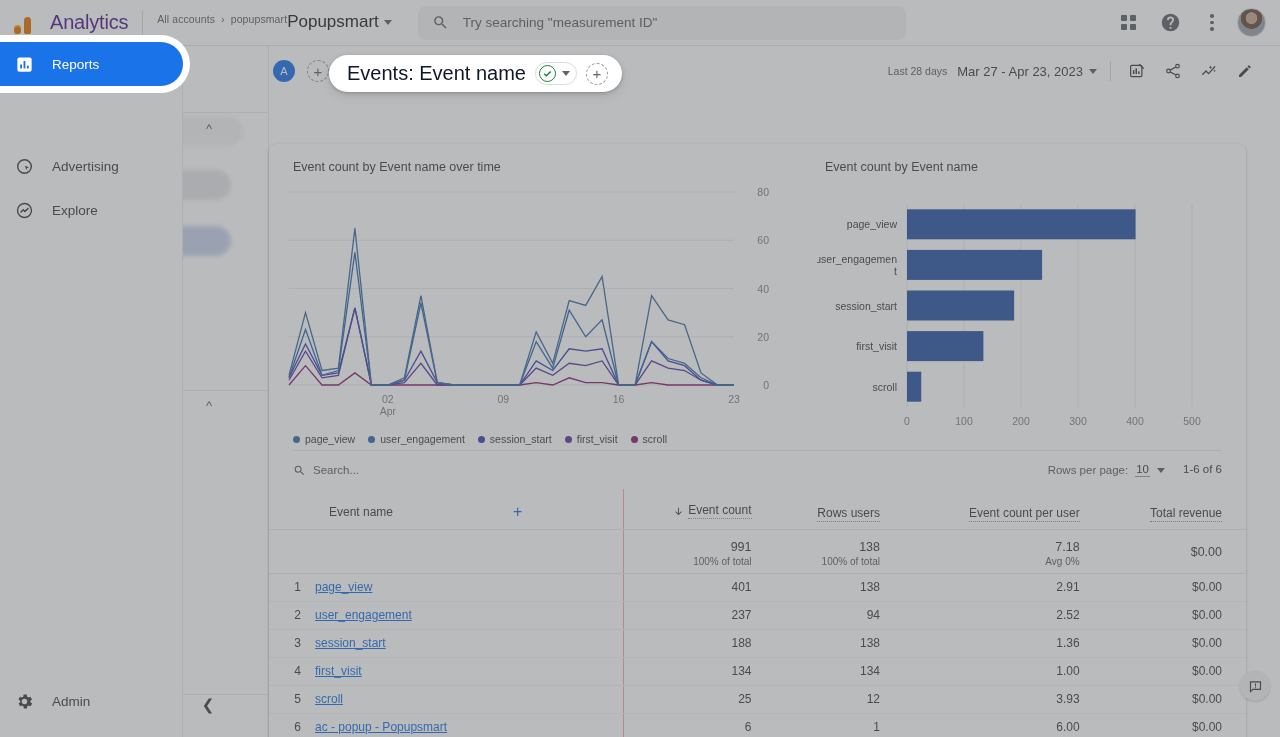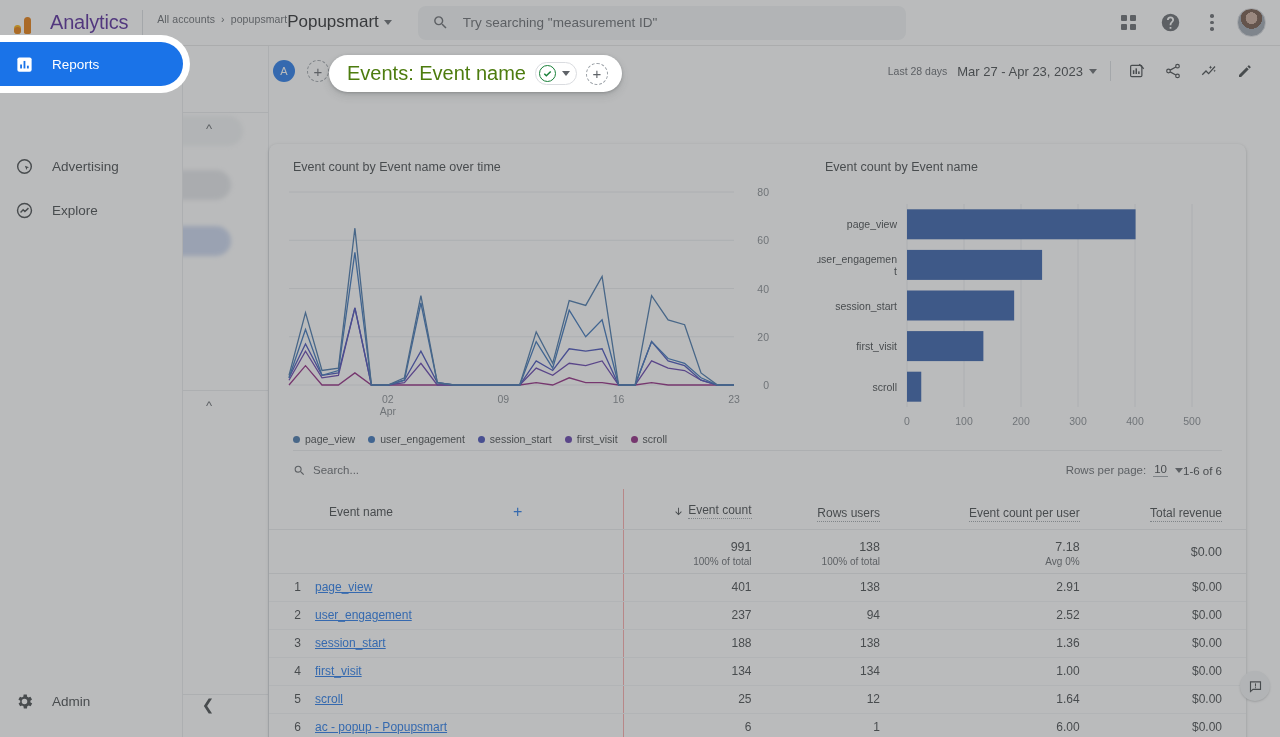--- a/index.html
+++ b/index.html
@@ -107,21 +107,21 @@
     width: 22px; height: 22px; border-radius: 50%; border: 1.4px dashed #9aa0a6;
     display: flex; align-items: center; justify-content: center; color: #5f6368;
     font-size: 15px; line-height: 1; cursor: pointer; flex: none;
   }
   .title-pill {
     position: absolute; z-index: 60; top: 55px; left: 329px;
     height: 37px; background: #fff; border-radius: 22px;
     display: flex; align-items: center; gap: 9px; padding: 0 14px 0 18px;
     box-shadow: 0 1px 3px rgba(60,64,67,.3), 0 4px 8px rgba(60,64,67,.15);
   }
-  .title-pill .ttl { font-size: 20px; color: #4d7c0f; white-space: nowrap; }
+  .title-pill .ttl { font-size: 20px; color: #0f172a; white-space: nowrap; }
   .chk-group {
     display: flex; align-items: center; gap: 6px; padding: 2px 6px 2px 3px;
     border-radius: 14px; border: 1px solid #dadce0;
   }
   .chk-circle {
     width: 17px; height: 17px; border-radius: 50%; border: 1.6px solid #188038;
     display:flex; align-items:center; justify-content:center;
   }
   .date-area { margin-left: auto; display: flex; align-items: center; gap: 10px; }
   .date-lastn { font-size: 10.5px; color: #5f6368; }
@@ -145,21 +145,21 @@
   .legend { display: flex; gap: 13px; padding-left: 24px; margin-top: 4px; }
   .lg-item { display: flex; align-items: center; gap: 5px; font-size: 10.5px; color: #3c4043; }
   .lg-dot { width: 7px; height: 7px; border-radius: 50%; }
 
   .card-div { height: 1px; background: #e8eaed; margin: 10px 24px 0 24px; }
 
   
   .tbl-top { display: flex; align-items: center; height: 38px; padding: 0 24px; }
   .tbl-search { display: flex; align-items: center; gap: 7px; }
   .tbl-search .ph { font-size: 11.5px; color: #5f6368; }
-  .tbl-top-right { margin-left: auto; display: flex; align-items: flex-end; }
+  .tbl-top-right { margin-left: auto; display: flex; align-items: flex-start; gap: 18px; }
   .rpp { font-size: 11.5px; color: #5f6368; display: flex; align-items: center; gap: 7px; }
   .rpp-val { color: #3c4043; border-bottom: 1px solid #9aa0a6; padding: 0 1px 1px 1px; }
   .rng { font-size: 11.5px; color: #3c4043; }
 
   table { width: 100%; border-collapse: collapse; }
   th, td { font-weight: 400; font-size: 12px; color: #3c4043; }
   .c-idx { width: 46px; text-align: right; padding-right: 14px; color: #3c4043; }
   .c-name { text-align: left; }
   .c-num  { text-align: right; padding-right: 24px; }
   thead th { height: 40px; border-bottom: 1px solid #e8eaed; vertical-align: bottom; padding-bottom: 9px; }
@@ -517,21 +517,21 @@
               <td class="c-num metric-col">134</td>
               <td class="c-num">134</td>
               <td class="c-num">1.00</td>
               <td class="c-num">$0.00</td>
             </tr>
             <tr>
               <td class="c-idx">5</td>
               <td class="c-name"><span class="link">scroll</span></td>
               <td class="c-num metric-col">25</td>
               <td class="c-num">12</td>
-              <td class="c-num">1.64</td>
+              <td class="c-num">3.93</td>
               <td class="c-num">$0.00</td>
             </tr>
             <tr>
               <td class="c-idx">6</td>
               <td class="c-name"><span class="link">ac - popup - Popupsmart</span></td>
               <td class="c-num metric-col">6</td>
               <td class="c-num">1</td>
               <td class="c-num">6.00</td>
               <td class="c-num">$0.00</td>
             </tr>

